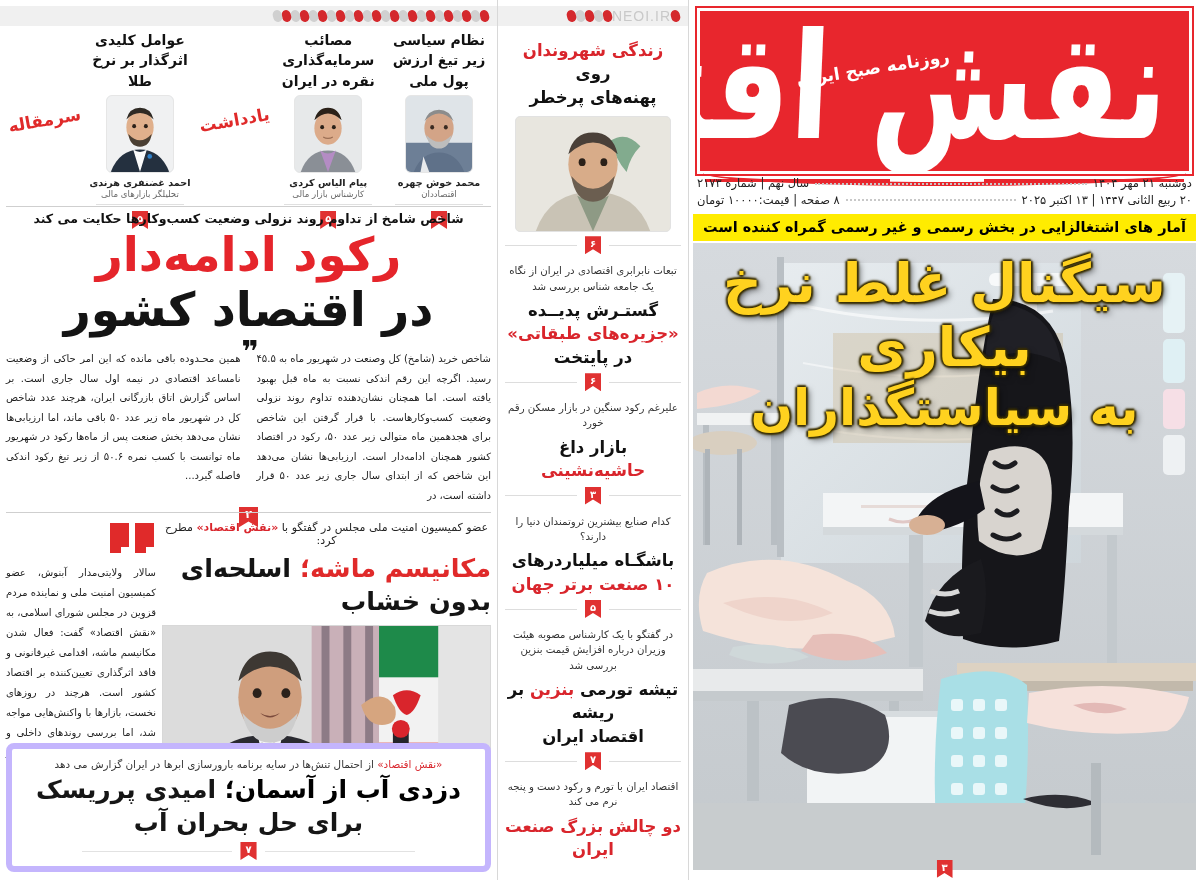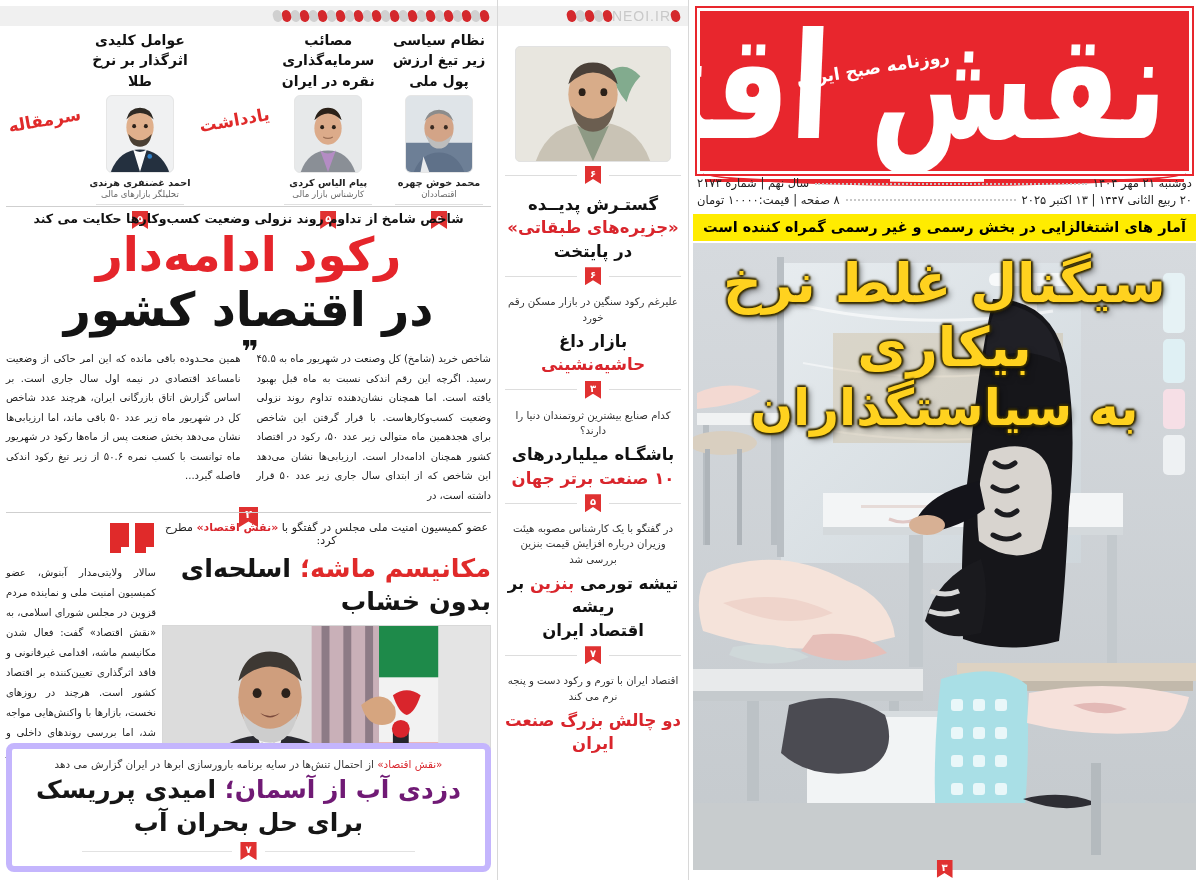--- a/index.html
+++ b/index.html
@@ -292,21 +292,21 @@
     border: 6px solid #c4b5fd; border-radius: 8px;
     padding: 9px 18px 6px; text-align: center;
     background: #fff;
   }
   .bb-kicker { font-size: 10.4px; color: #333; }
   .bb-kicker .red { color: #d9252c; }
   .bb-title {
     font-size: 25px; font-weight: 700; color: #161616;
     line-height: 1.35; margin-top: 3px;
   }
-  .bb-title .red { color: #701a75; }
+  .bb-title .red { color: #000000; }
   .bb-foot {
     display: flex; align-items: center; justify-content: center; margin-top: 2px;
   }
   .bb-foot .line { height: 1px; background: #e2e2e2; flex: 0 0 150px; }
   .bb-foot .pagebadge { margin: 0 8px; }
 </style>
 </head>
 <body>
 
 <div class="page">
@@ -500,20 +500,24 @@
       <span class="dot"></span>
       <span class="dot red"></span>
       <span class="dot"></span>
       <span class="dot red"></span>
 
     </div>
 
     <div class="mid-wrap">
 
       <div class="mid-item">
+        <div class="mid-title">
+          <span class="hl">زندگی شهروندان</span><span> روی</span><br>
+          <span>پهنه‌های پرخطر</span>
+        </div>
         <div class="mid-photo">
           <svg viewBox="0 0 156 116" preserveAspectRatio="xMidYMid slice">
             <rect width="156" height="116" fill="#e8e6df"></rect>
             <path d="M96 24 q16-10 30 6 q-10 10-14 26 q-12-14-16-32z" fill="#2e7a4a" opacity=".55"></path>
             <path d="M20 116 q14-40 58 -40 q44 0 58 40z" fill="#c9c3b5"></path>
             <path d="M62 80 l16 36 l16-36 q-16 8-32 0z" fill="#8e9a85"></path>
             <ellipse cx="78" cy="48" rx="25" ry="30" fill="#d8ac89"></ellipse>
             <path d="M53 38 q25-24 50 0 q-5-22-25-22 q-20 0-25 22z" fill="#4a4038"></path>
             <path d="M56 60 q22 26 44 0 q-4 26-22 26 q-18 0-22-26z" fill="#6b5e50"></path>
             <ellipse cx="67" cy="46" rx="3.5" ry="4" fill="#2b2119"></ellipse>
@@ -521,20 +525,21 @@
           </svg>
         </div>
         <div class="mid-sep">
           <span class="line"></span>
           <span class="pagebadge sm">۶</span>
           <span class="line"></span>
         </div>
       </div>
 
       <div class="mid-item">
+        <div class="mid-kicker">تبعات نابرابری اقتصادی در ایران از نگاه یک جامعه شناس بررسی شد</div>
         <div class="mid-title">
           <span>گستـرش پدیــده</span><br>
           <span class="hl">«جزیره‌های طبقاتی»</span><span> در پایتخت</span>
         </div>
         <div class="mid-sep">
           <span class="line"></span>
           <span class="pagebadge sm">۶</span>
           <span class="line"></span>
         </div>
       </div>

